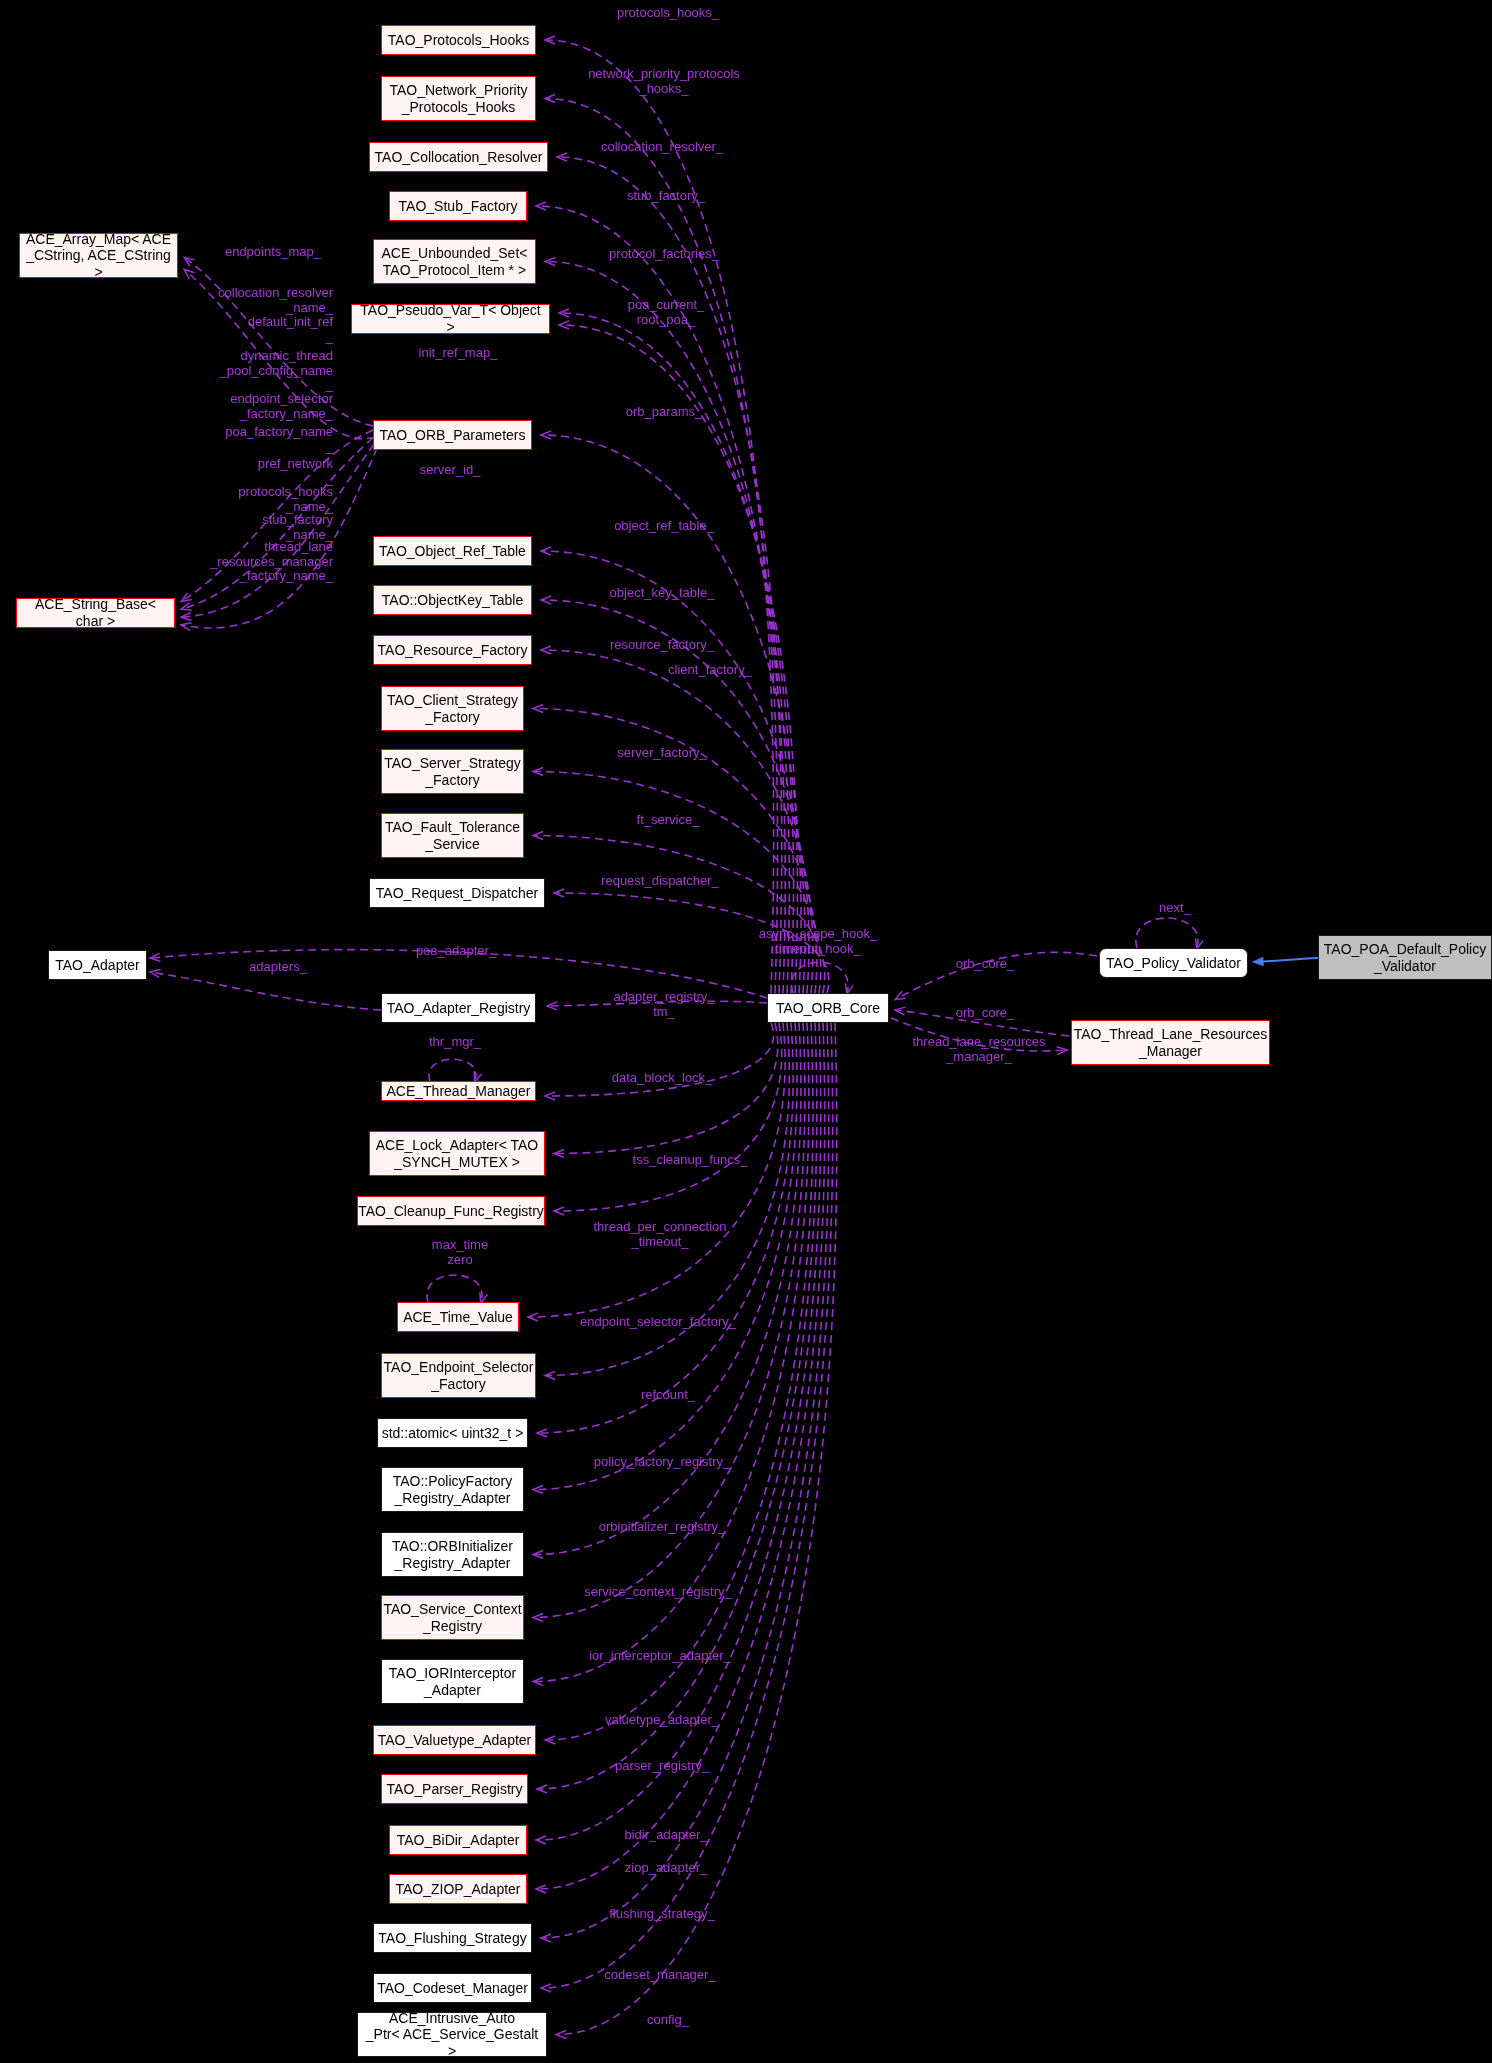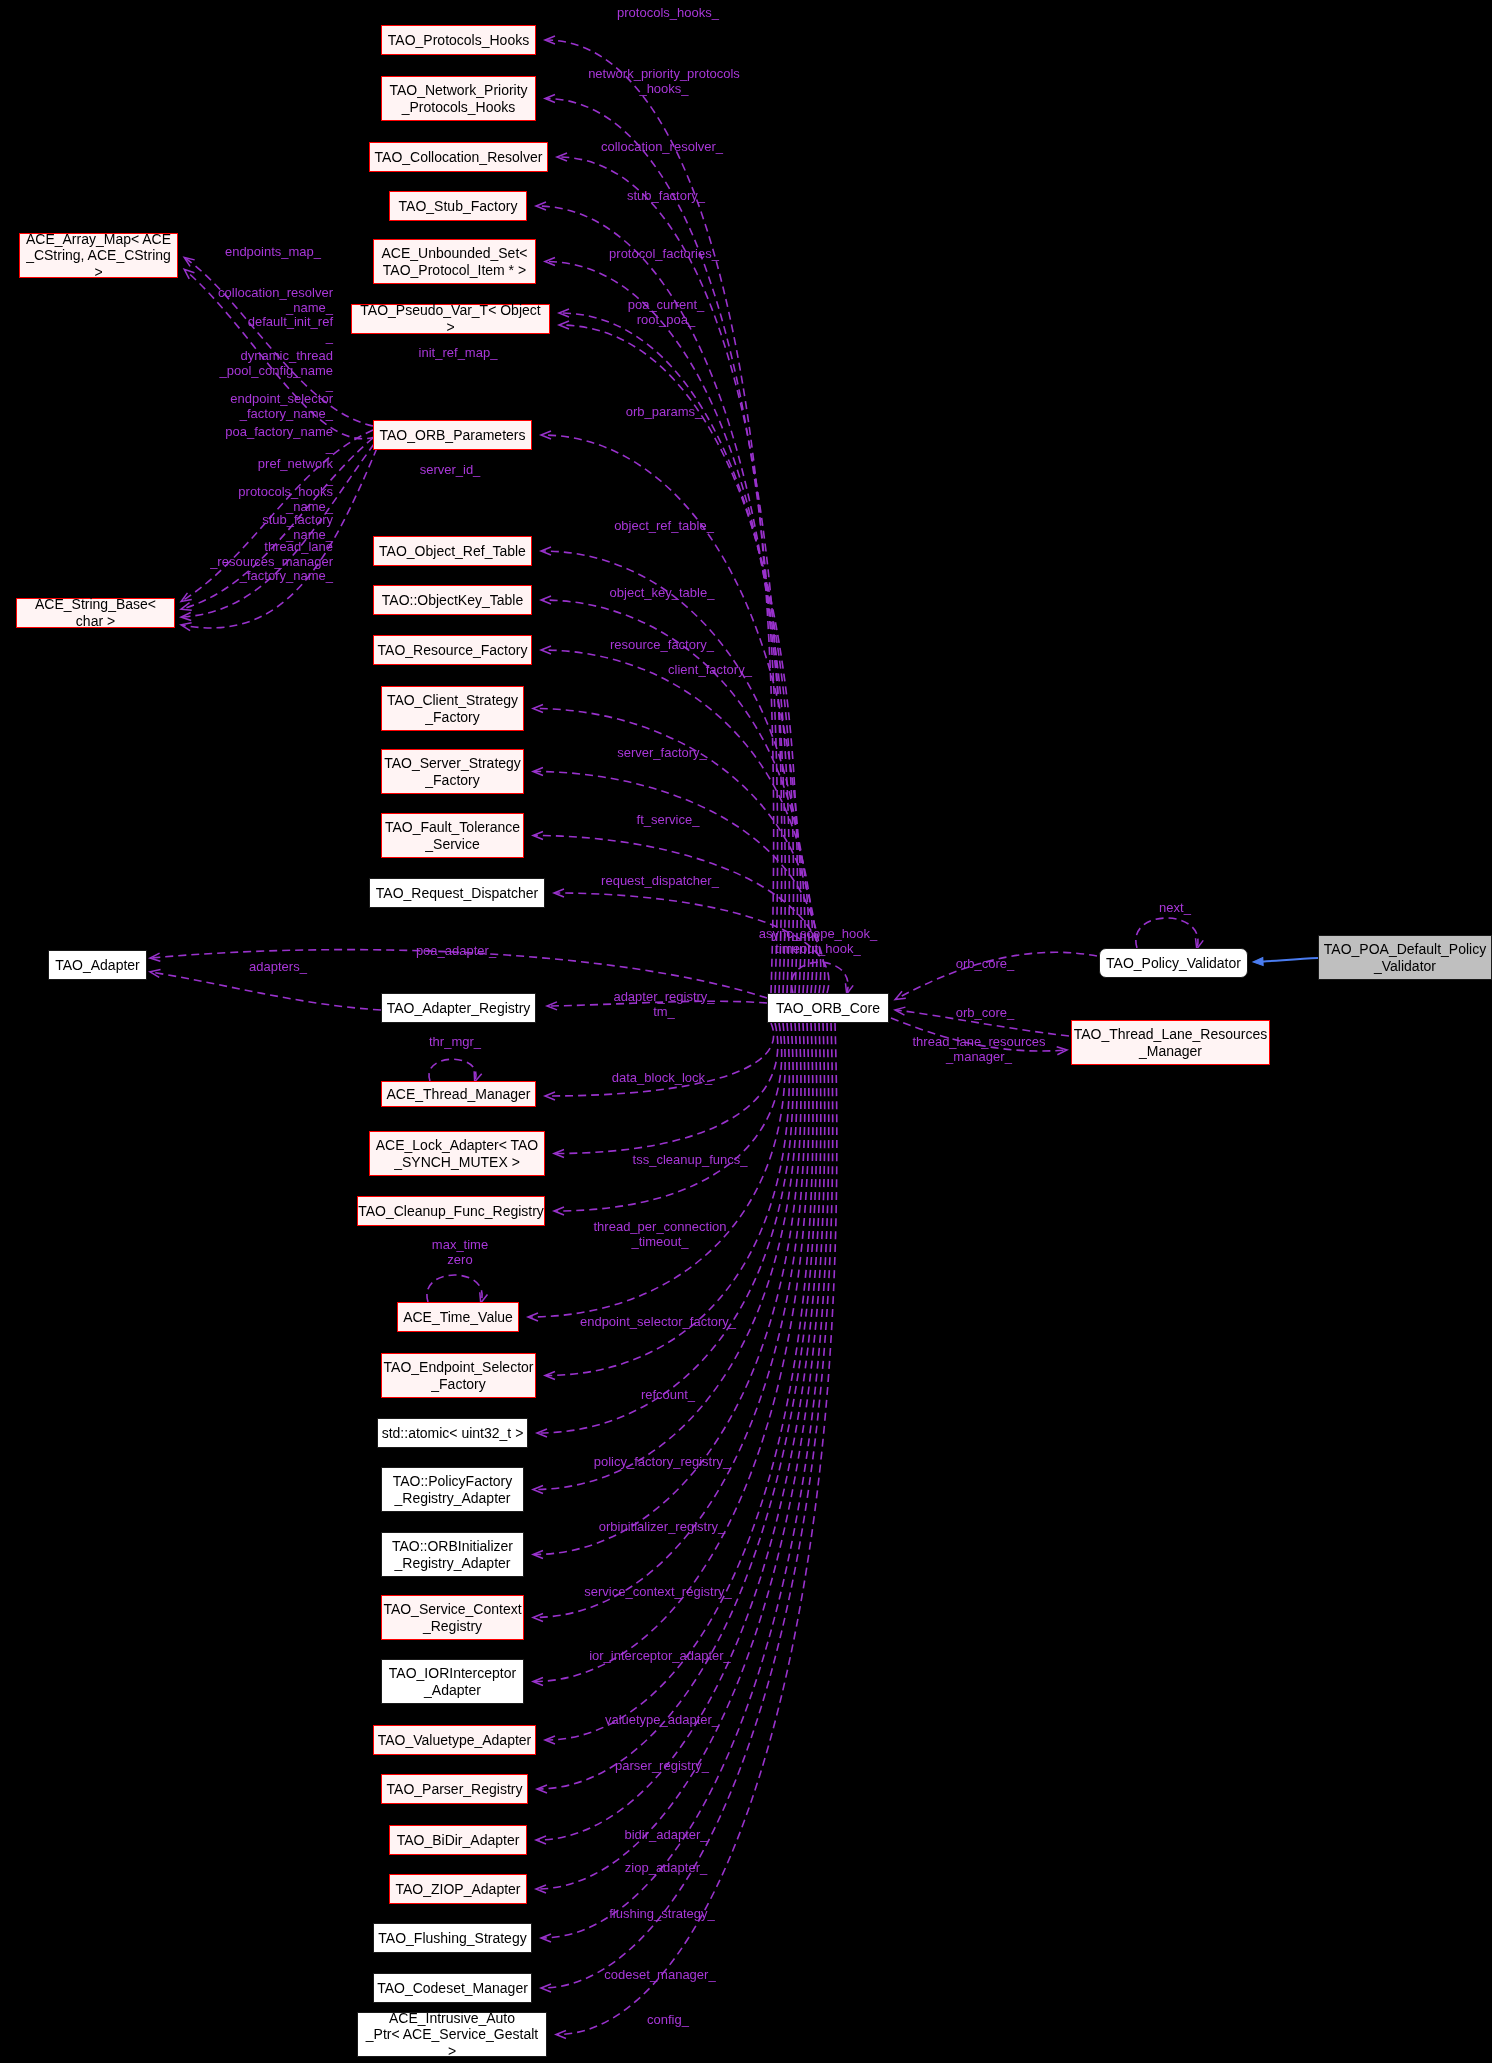--- a/index.html
+++ b/index.html
@@ -102,21 +102,21 @@
     <div class="node red" style="left: 373px; top: 635px; width: 159px; height: 30px;">TAO_Resource_Factory</div>
     <div class="node red" style="left: 381px; top: 686px; width: 143px; height: 45px;">TAO_Client_Strategy
 _Factory</div>
     <div class="node red" style="left: 381px; top: 749px; width: 143px; height: 45px;">TAO_Server_Strategy
 _Factory</div>
     <div class="node red" style="left: 381px; top: 813px; width: 143px; height: 45px;">TAO_Fault_Tolerance
 _Service</div>
     <div class="node black" style="left: 369px; top: 878px; width: 176px; height: 30px;">TAO_Request_Dispatcher</div>
     <div class="node black" style="left: 48px; top: 950px; width: 99px; height: 30px;">TAO_Adapter</div>
     <div class="node black" style="left: 381px; top: 993px; width: 155px; height: 30px;">TAO_Adapter_Registry</div>
-    <div class="node red" style="left: 381px; top: 1081px; width: 155px; height: 26px;">ACE_Thread_Manager</div>
+    <div class="node red" style="left: 381px; top: 1081px; width: 155px; height: 20px;">ACE_Thread_Manager</div>
     <div class="node red" style="left: 369px; top: 1131px; width: 176px; height: 45px;">ACE_Lock_Adapter&lt; TAO
 _SYNCH_MUTEX &gt;</div>
     <div class="node red" style="left: 357px; top: 1196px; width: 188px; height: 30px;">TAO_Cleanup_Func_Registry</div>
     <div class="node red" style="left: 397px; top: 1302px; width: 122px; height: 30px;">ACE_Time_Value</div>
     <div class="node red" style="left: 381px; top: 1353px; width: 155px; height: 45px;">TAO_Endpoint_Selector
 _Factory</div>
     <div class="node black" style="left: 377px; top: 1418px; width: 151px; height: 30px;">std::atomic&lt; uint32_t &gt;</div>
     <div class="node black" style="left: 381px; top: 1467px; width: 143px; height: 45px;">TAO::PolicyFactory
 _Registry_Adapter</div>
     <div class="node black" style="left: 381px; top: 1532px; width: 143px; height: 45px;">TAO::ORBInitializer

